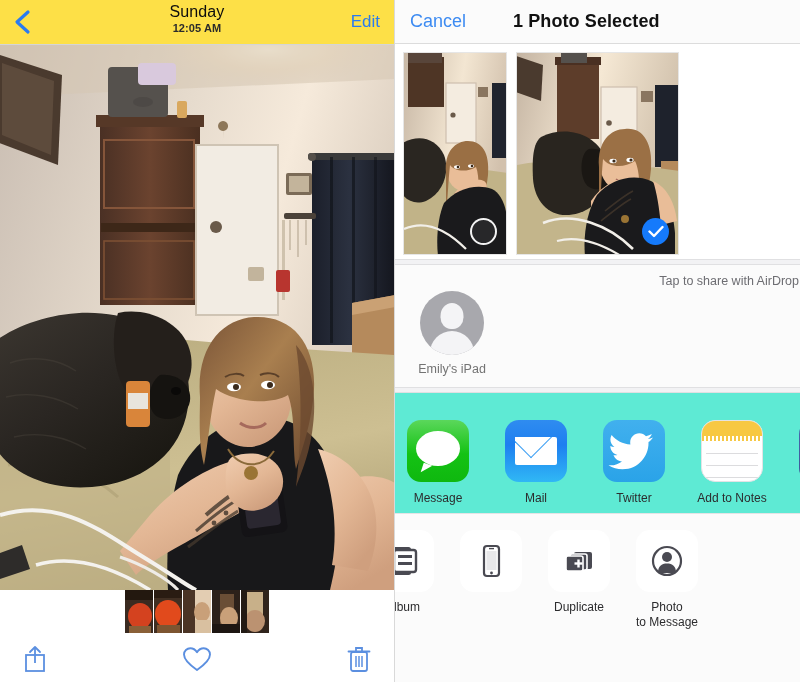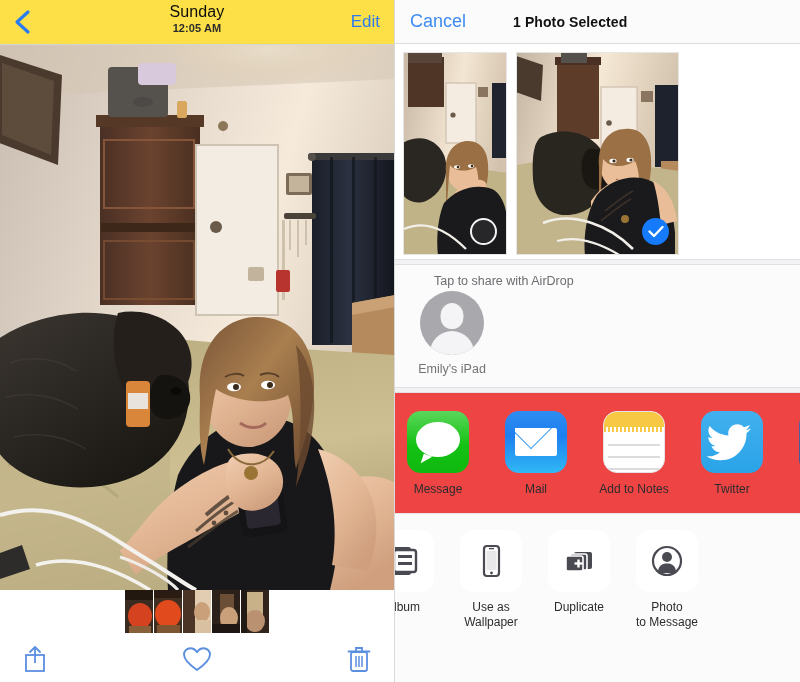--- a/index.html
+++ b/index.html
@@ -78,21 +78,21 @@
     overflow: hidden;
   }
   .r-navbar {
     height: 44px; flex: 0 0 44px;
     background: #fbfbfb;
     display: flex; align-items: center;
     position: relative;
     border-bottom: 1px solid #dcdcdc;
   }
   .cancel-btn { position: absolute; left: 15px; font-size: 18px; color: #3d8bf2; cursor: pointer; }
-  .r-title { position: absolute; left: 118px; font-size: 14px; font-weight: 700; color: #111; letter-spacing: .1px; }
+  .r-title { position: absolute; left: 118px; font-size: 18px; font-weight: 700; color: #111; letter-spacing: .1px; }
 
   
   .thumbs-row {
     flex: 0 0 215px;
     background: #ffffff;
     display: flex; align-items: flex-start;
     padding: 8px 0 0 8px;
     gap: 9px;
     overflow: hidden;
   }
@@ -113,21 +113,21 @@
   .divider-band { height: 6px; background: #f2f2f4; flex: 0 0 6px; border-top: 1px solid #e0e0e2; border-bottom: 1px solid #e0e0e2; }
 
   
   .airdrop {
     flex: 0 0 122px;
     background: #fbfbfb;
     position: relative;
   }
   .airdrop-hint {
     position: absolute; top: 9px; left: 0; right: 1px;
-    text-align: left; font-size: 12.5px; color: #6d6d72; margin-left: 39px;
+    text-align: right; font-size: 12.5px; color: #6d6d72; margin-left: 39px;
   }
   .airdrop-person {
     position: absolute; left: 12px; top: 26px;
     width: 90px; text-align: center;
   }
   .avatar {
     width: 64px; height: 64px; border-radius: 50%;
     background: #a8a8ad; margin: 0 auto;
     position: relative; overflow: hidden;
   }
@@ -139,22 +139,22 @@
   .avatar-body {
     position: absolute; left: 50%; bottom: -6px; transform: translateX(-50%);
     width: 44px; height: 30px; border-radius: 22px 22px 0 0;
     background: #f4f4f6;
   }
   .airdrop-name { font-size: 12.5px; color: #737373; margin-top: 7px; }
 
   
   .apps-row {
     flex: 0 0 120px;
-    background: #ef4444;
-    display: flex; align-items: flex-start;
+    background: #5eead4;
+    display: flex; align-items: center;
     padding: 18px 0 0 8px;
     gap: 28px;
     overflow: hidden;
   }
   .app-cell { width: 70px; text-align: center; flex: 0 0 auto; cursor: pointer; }
   .app-icon {
     width: 62px; height: 62px; border-radius: 14px;
     margin: 0 auto; position: relative; overflow: hidden;
   }
   .app-label { font-size: 12px; color: #2c2c2e; margin-top: 9px; white-space: nowrap; }
@@ -605,49 +605,49 @@
 
       <div class="app-cell">
         <div class="app-icon ic-mail">
           <div class="env"></div>
             <div class="env-flap"></div>
         </div>
         <div class="app-label">Mail</div>
       </div>
 
       <div class="app-cell">
-        <div class="app-icon ic-notes">
-          <div class="notes-top"></div>
-          <div class="notes-perf"></div>
-          <div class="notes-line" style="top:32px;"></div>
-          <div class="notes-line" style="top:44px;"></div>
-          <div class="notes-line" style="top:56px;"></div>
-        </div>
-        <div class="app-label">Add to Notes</div>
-      </div>
-
-      <div class="app-cell">
         <div class="app-icon ic-twitter">
           <svg width="62" height="62" viewBox="0 0 62 62">
             <path d="M50,17.5 c-1.6,0.8 -3.4,1.3 -5.2,1.5 c1.9,-1.1 3.3,-2.9 4,-5
                      c-1.8,1.1 -3.7,1.8 -5.8,2.2 c-1.7,-1.8 -4,-2.9 -6.7,-2.9
                      c-5,0 -9.1,4.1 -9.1,9.1 c0,0.7 0.1,1.4 0.2,2.1
                      c-7.6,-0.4 -14.3,-4 -18.8,-9.5 c-0.8,1.4 -1.2,2.9 -1.2,4.6
                      c0,3.1 1.6,5.9 4,7.5 c-1.5,0 -2.9,-0.4 -4.1,-1.1 l0,0.1
                      c0,4.4 3.1,8.1 7.3,8.9 c-0.8,0.2 -1.6,0.3 -2.4,0.3
                      c-0.6,0 -1.2,-0.1 -1.7,-0.2 c1.2,3.6 4.5,6.2 8.5,6.3
                      c-3.1,2.4 -7,3.9 -11.3,3.9 c-0.7,0 -1.5,0 -2.2,-0.1
                      c4,2.6 8.8,4.1 14,4.1 c16.8,0 26,-13.9 26,-26 l0,-1.2
                      C47.3,21 48.8,19.4 50,17.5 z" fill="#ffffff"></path>
           </svg>
         </div>
         <div class="app-label">Twitter</div>
       </div>
 
       <div class="app-cell">
+        <div class="app-icon ic-notes">
+          <div class="notes-top"></div>
+          <div class="notes-perf"></div>
+          <div class="notes-line" style="top:32px;"></div>
+          <div class="notes-line" style="top:44px;"></div>
+          <div class="notes-line" style="top:56px;"></div>
+        </div>
+        <div class="app-label">Add to Notes</div>
+      </div>
+
+      <div class="app-cell">
         <div class="app-icon ic-facebook">
           
         </div>
         <div class="app-label">Facebook</div>
       </div>
     </div>
 
     <div class="actions-row">
       <div class="act-cell" style="margin-left:-30px;">
         <div class="act-tile">
@@ -663,24 +663,20 @@
 
       <div class="act-cell">
         <div class="act-tile">
           <svg width="34" height="34" viewBox="0 0 34 34">
             <rect x="10" y="2" width="15" height="30" rx="3" fill="none" stroke="#4a4a52" stroke-width="2.2"></rect>
             <rect x="12.5" y="7" width="10" height="19" fill="#e8e8ea"></rect>
             <circle cx="17.5" cy="29" r="1.4" fill="#4a4a52"></circle>
             <line x1="15" y1="4.6" x2="20" y2="4.6" stroke="#4a4a52" stroke-width="1.4"></line>
           </svg>
         </div>
-        <div class="act-label">
-          <span>Use as</span><br>
-          <span>Wallpaper</span>
-        </div>
       </div>
 
 
       <div class="act-cell">
         <div class="act-tile">
           <svg width="34" height="34" viewBox="0 0 34 34">
             <rect x="12" y="8" width="18" height="17" rx="2" fill="#4a4a52"></rect>
             <rect x="8" y="10" width="17" height="16" rx="2" fill="#4a4a52" stroke="#ffffff" stroke-width="1.6"></rect>
             <rect x="4" y="12" width="17" height="15" rx="2" fill="#4a4a52" stroke="#ffffff" stroke-width="1.6"></rect>
             <line x1="12.5" y1="19.5" x2="20.5" y2="19.5" stroke="#ffffff" stroke-width="2.4"></line>

